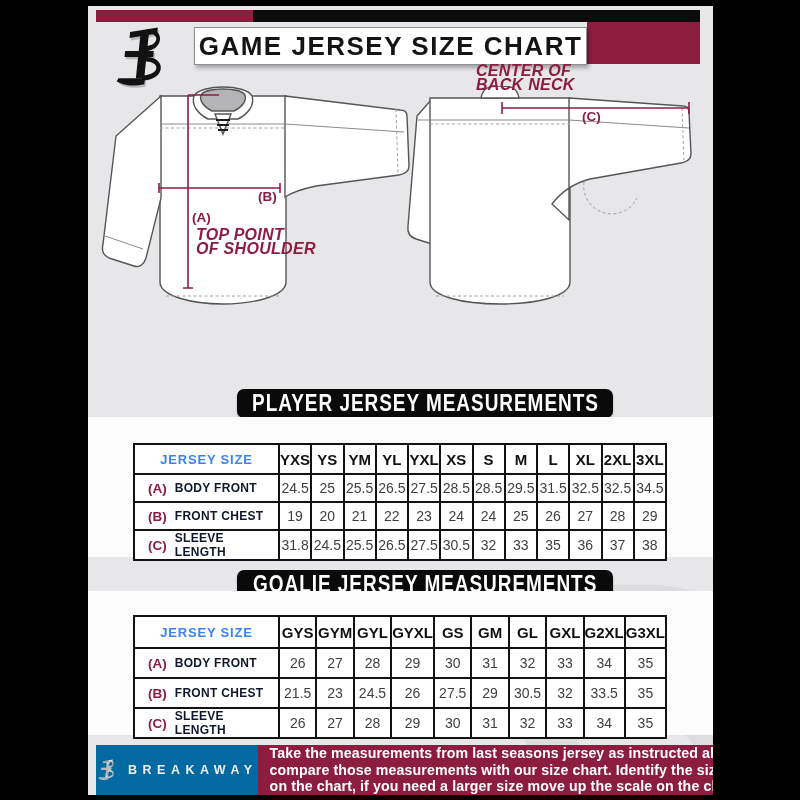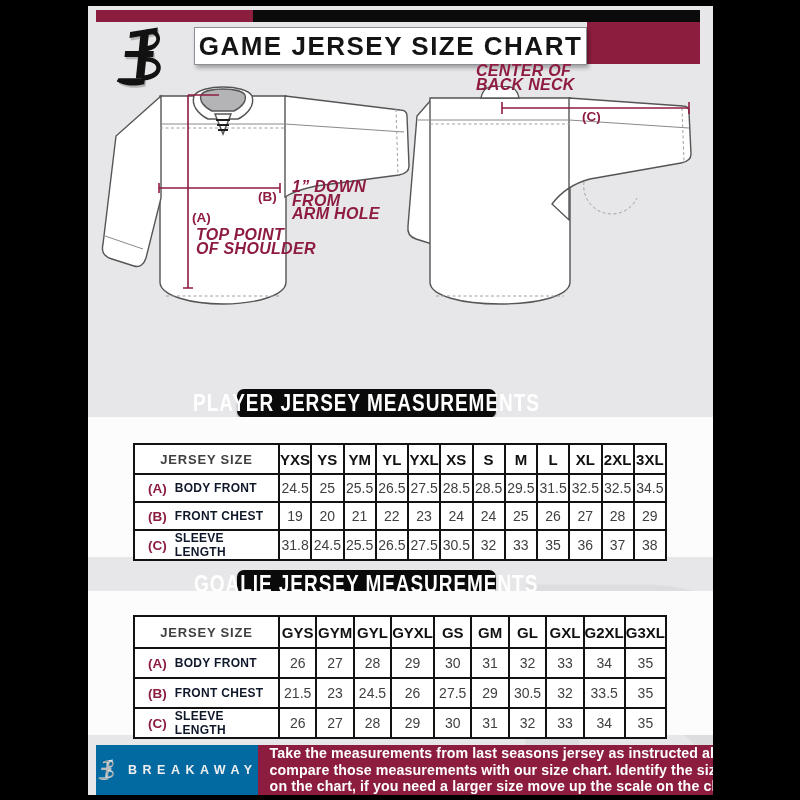--- a/index.html
+++ b/index.html
@@ -26,21 +26,21 @@
        font-size:16px;line-height:13.5px;letter-spacing:.3px;white-space:nowrap;}
   .marker{position:absolute;color:var(--annot,#8e1c40);font-weight:bold;font-style:normal;
           font-size:13.5px;white-space:nowrap;}
 
   
   .banner{position:absolute;left:8px;top:322px;width:604px;height:54px;background:var(--maroon,#8c1d3f);
           display:flex;flex-direction:column;align-items:center;justify-content:center;}
   .banner div{color:#fff;font-size:16.5px;line-height:26px;letter-spacing:.2px;}
 
   
-  .section-pill{position:absolute;left:149px;top:383px;width:259px;height:29px;background:#0a0a0a;
+  .section-pill{position:absolute;left:149px;top:383px;width:376px;height:29px;background:#0a0a0a;
                 border-radius:7px;display:flex;align-items:center;justify-content:center;box-shadow:0 2px 2px rgba(0,0,0,.25);}
   .section-pill.goalie{top:564px;}
   .section-pill span{color:#fff;font-size:20px;font-weight:bold;letter-spacing:1px;
                      transform:scaleX(.95) scaleY(1.18);white-space:nowrap;}
   .unit{position:absolute;left:0;width:625px;text-align:center;font-size:15px;font-weight:bold;
         font-style:italic;color:#1c1c1c;}
   .unit.player{top:415px;}
   .unit.goalie{top:589px;}
 
   
@@ -48,21 +48,21 @@
   .band.player{top:411px;height:140px;}
   .band.goalie{top:585px;height:144px;}
   .mtable{position:absolute;left:45px;width:530px;display:grid;border:2px solid #121212;background:#fff;}
   .mtable.player{top:437px;height:114px;grid-template-rows:repeat(4,1fr);}
   .mtable.goalie{top:609px;height:120px;grid-template-rows:repeat(4,1fr);}
   .cell{display:flex;align-items:center;justify-content:center;border-left:2px solid #121212;
         border-top:2px solid #121212;background:#fff;}
   .cell.c0{border-left:none;}
   .cell.r0{border-top:none;}
   .cell.size-head{font-size:15px;font-weight:bold;color:#111;}
-  .cell.head-label{font-size:13px;font-weight:600;letter-spacing:.8px;color:#404040;}
+  .cell.head-label{font-size:13px;font-weight:600;letter-spacing:.8px;color:#3b82f6;}
   .cell.row-label{justify-content:flex-start;padding-left:13px;}
   .cell .rkey{color:var(--maroon,#8c1d3f);font-weight:bold;font-size:13.5px;margin-right:8px;}
   .cell .rlabel{font-weight:bold;font-size:12px;letter-spacing:.3px;color:#0f172a;}
   .cell.val{font-size:14px;color:#3f3f3f;}
 
   
   .footer{position:absolute;left:8px;top:739px;width:594px;height:50px;display:flex;}
   .footer .brandbox{width:163px;background:#0369a1;display:flex;align-items:center;justify-content:center;gap:8px;}
   .footer .brandbox .brandname{color:#efefef;font-size:12.5px;font-weight:bold;letter-spacing:5.5px;}
   .footer .notebox{flex:1;background:var(--maroon,#8c1d3f);color:#fff;display:flex;flex-direction:column;
@@ -140,25 +140,20 @@
         <path d="M414,22 L601,22 M414,16 L414,28 M601,16 L601,28"></path>
       </g>
     </svg>
 
     <div class="ann" style="left:388px;top:58px;">
       <div>CENTER OF</div>
       <div>BACK NECK</div>
     </div>
     <div class="marker" style="left:494px;top:103px;">(C)</div>
     <div class="marker" style="left:170px;top:183px;">(B)</div>
-    <div class="ann" style="left:204px;top:174px;">
-      <div>1” DOWN</div>
-      <div>FROM</div>
-      <div>ARM HOLE</div>
-    </div>
     <div class="marker" style="left:104px;top:204px;">(A)</div>
     <div class="ann" style="left:108px;top:222px;">
       <div>TOP POINT</div>
       <div>OF SHOULDER</div>
     </div>
 
 
     <div class="section-pill">
       <span>PLAYER JERSEY MEASUREMENTS</span>
     </div>

